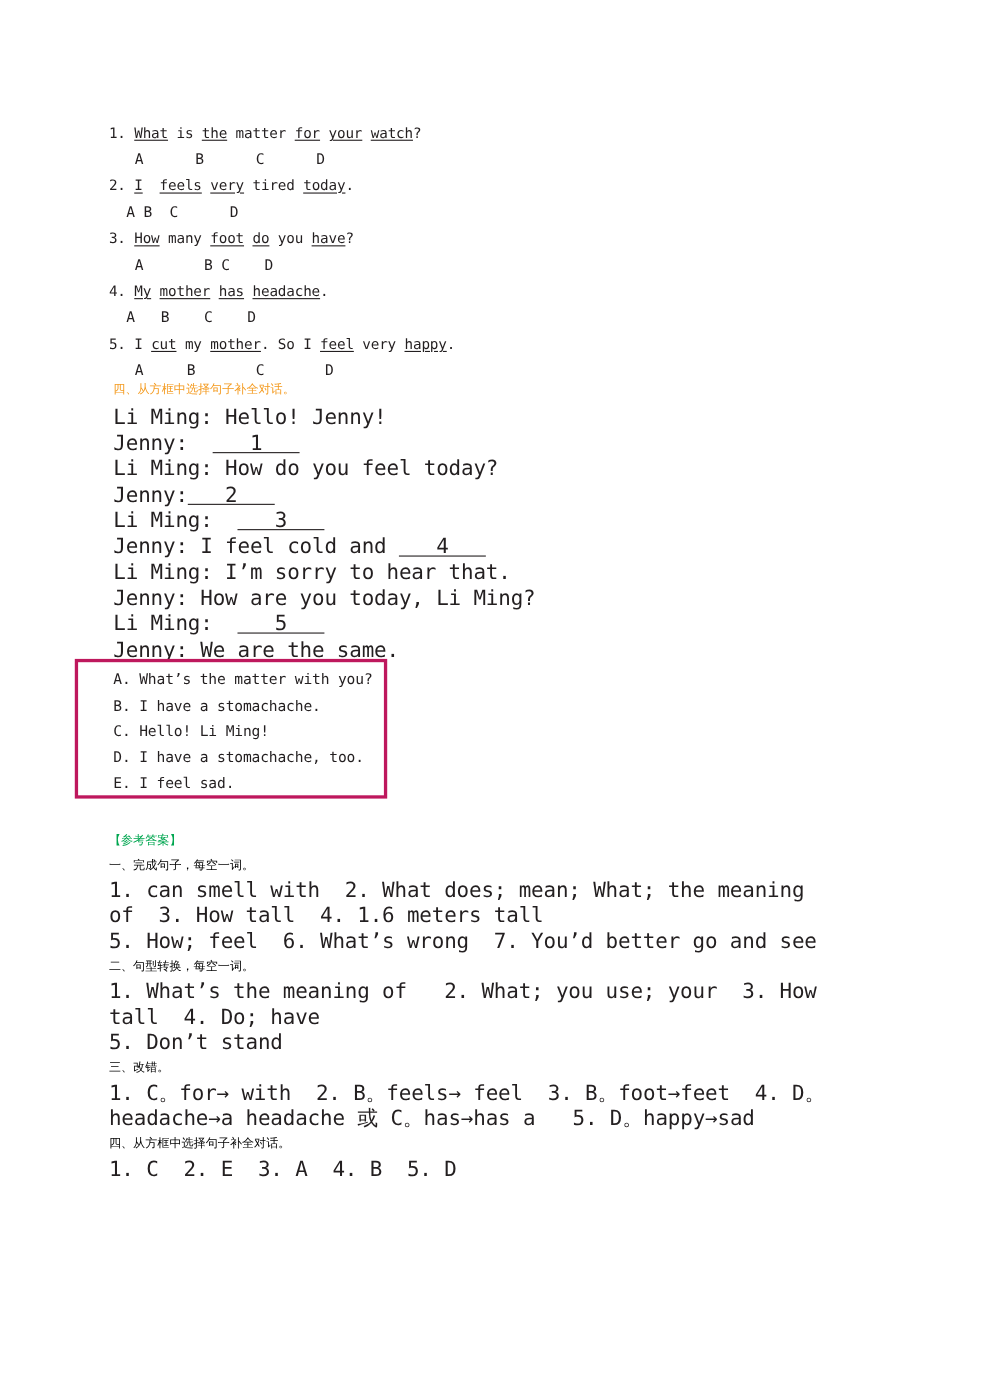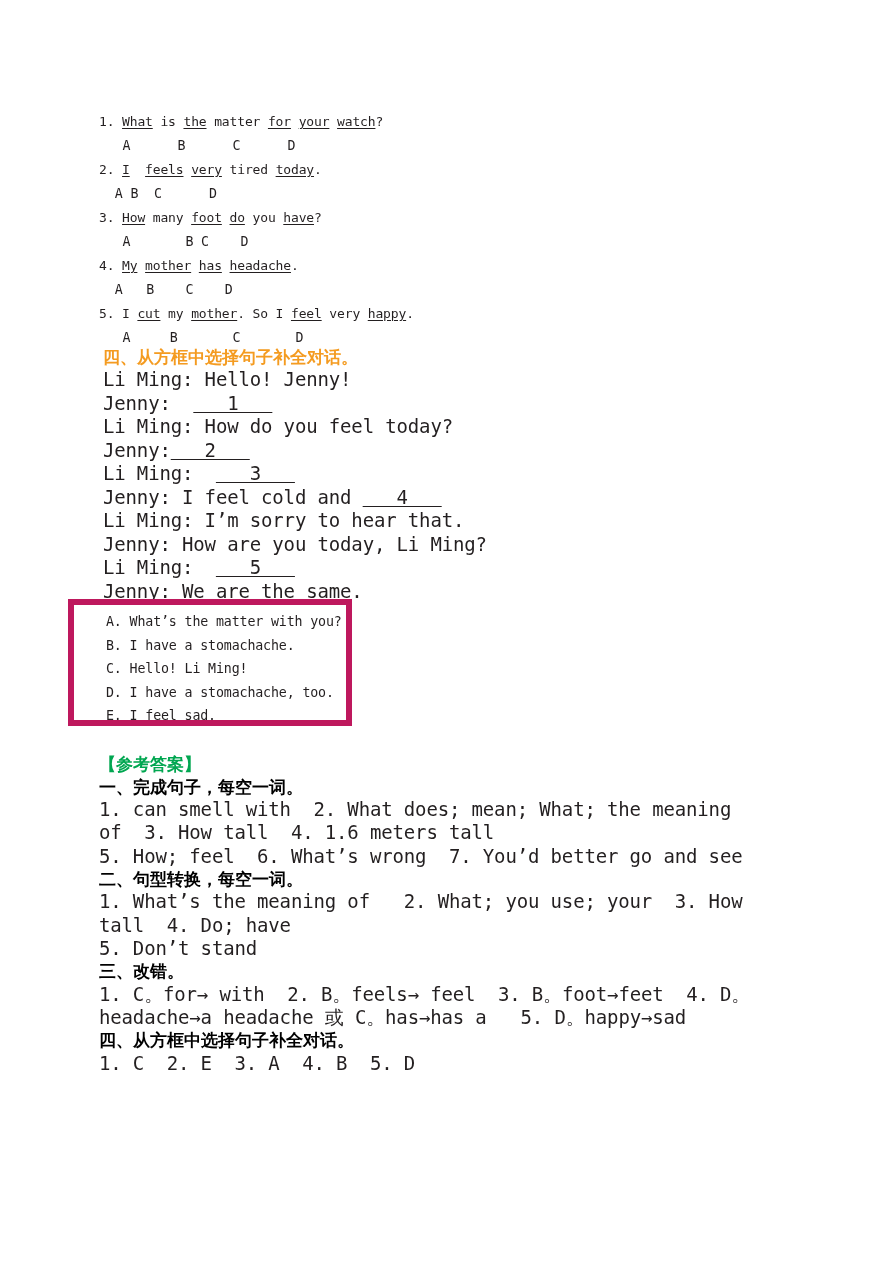--- a/index.html
+++ b/index.html
@@ -47,22 +47,22 @@
     white-space: pre;
     font-family: "DejaVu Sans Mono", "Liberation Mono", monospace;
     font-size: 13.3px;
     line-height: 23.5px;
     letter-spacing: -0.15px;
   }
 
   
   .cn-heading {
     font-family: "DejaVu Sans", "Liberation Sans", sans-serif;
-    font-weight: bold;
-    font-size: 17px;
+    font-weight: normal;
+    font-size: 11px;
     letter-spacing: 0px;
     white-space: pre;
   }
   .cn-heading.orange { color: #f49b20; }
   .cn-heading.green  { color: #00a650; }
   .cn-heading.black  { color: #000000; }
 
   #heading-section4 {
     position: absolute;
     left: 103px;
@@ -88,21 +88,21 @@
     text-underline-offset: 2px;
   }
 
   
   #choices-box {
     position: absolute;
     left: 68px;
     top: 599px;
     width: 284px;
     height: 127px;
-    border: 6px solid #be185d;
+    border: 3px solid #be185d;
     box-sizing: border-box;
     padding-top: 5px;
   }
   .choice-line {
     white-space: pre;
     font-family: "DejaVu Sans Mono", "Liberation Mono", monospace;
     font-size: 13.3px;
     line-height: 23.5px;
     letter-spacing: -0.15px;
     padding-left: 32px;

